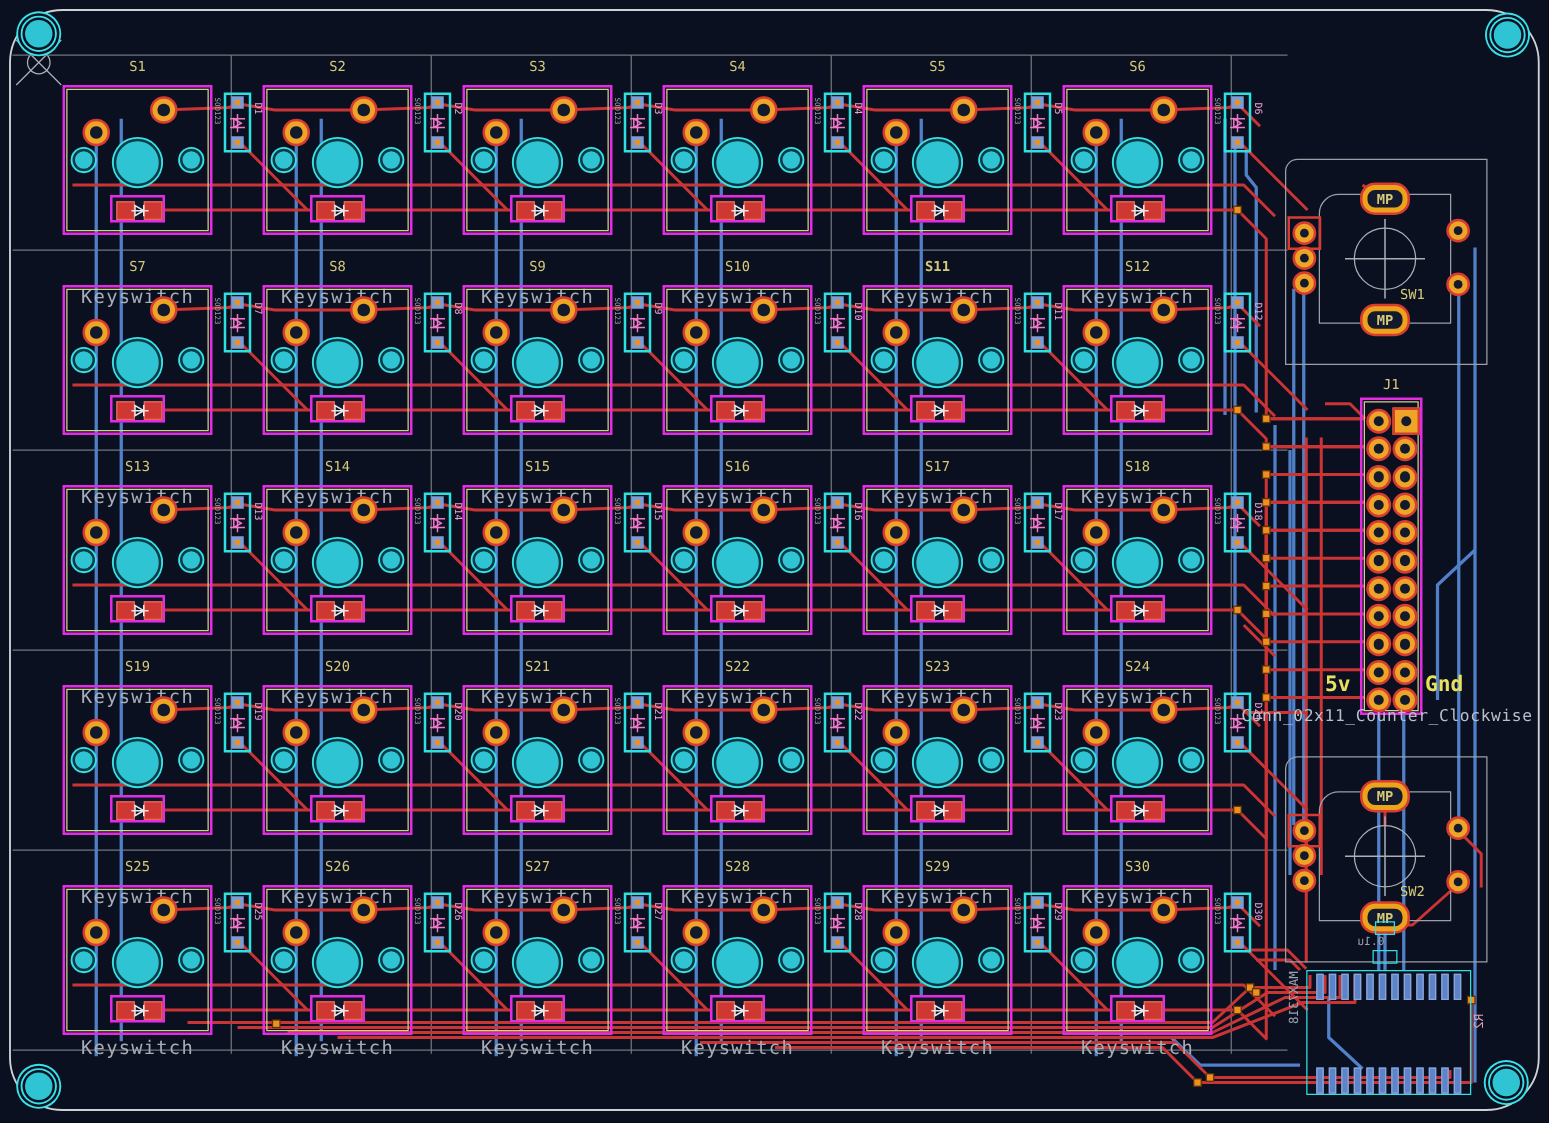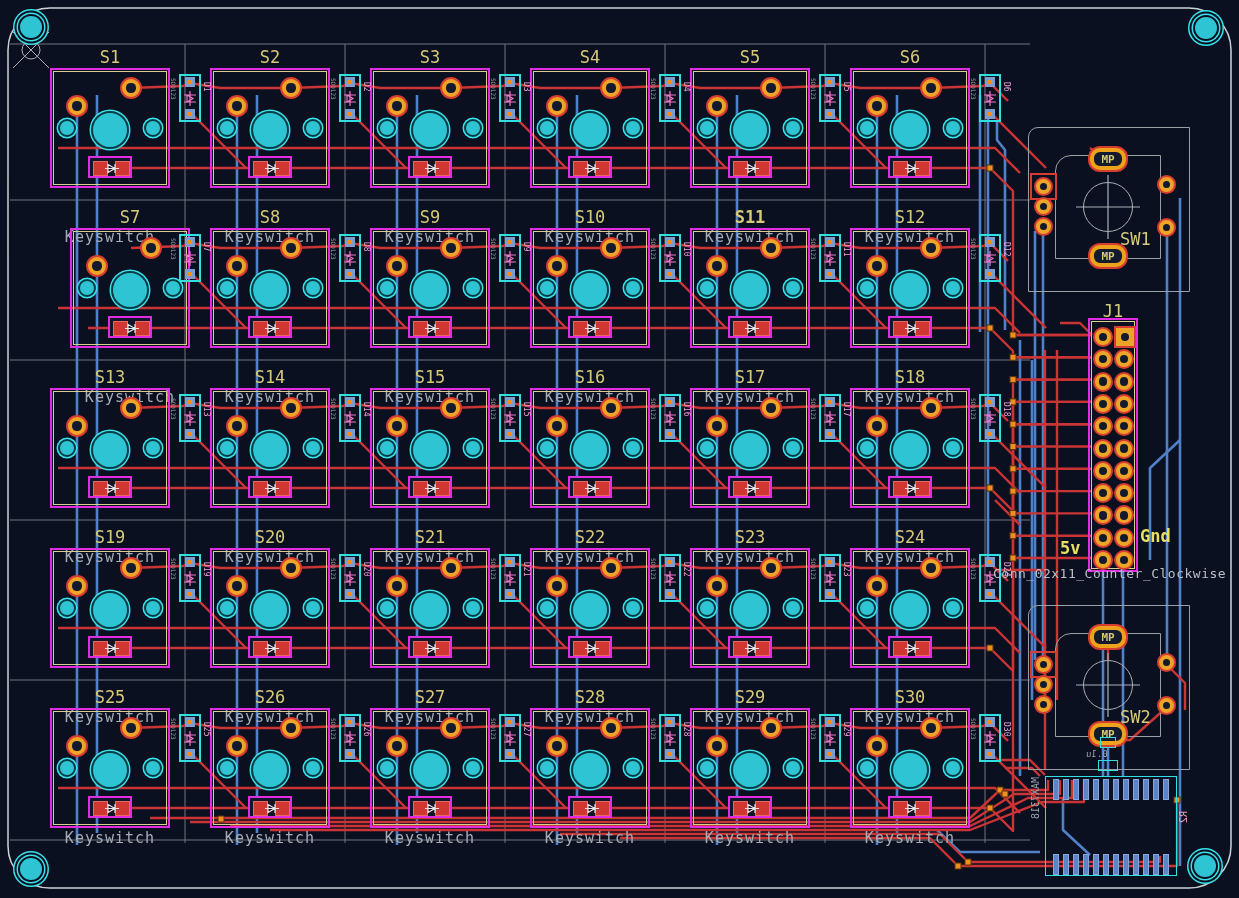--- a/index.html
+++ b/index.html
@@ -11,21 +11,21 @@
   .crtyd{border:2px solid #e32be3;}
   .fabr{border:1px solid #d8cf8e;}
   .pth{border-radius:50%;background:#eda427;border:2px solid #d63c31;}
   .pth::after{content:"";position:absolute;inset:24%;background:#131a2e;border-radius:50%;}
   .npth{background:#2fc4d4;border-radius:50%;border:2px solid #0a3b44;box-shadow:0 0 0 1.5px #38e2ea;}
   .smdbody{border:2px solid #e32be3;background:#11162b;}
   .smdpad{background:#cf3832;border:1px solid #e86a5a;}
   .bpad{background:#7e9cd0;}
   .bpad::after{content:"";position:absolute;inset:28%;background:#ef8f1d;}
   .icpad{background:#5d84c9;border:1px solid #8aa6d8;}
-  .reflab{color:#d6c979;font-size:17px;text-align:center;white-space:nowrap;}
+  .reflab{color:#d6c979;font-size:11px;text-align:center;white-space:nowrap;}
   .vallab{color:#a7adb5;font-size:15px;text-align:center;white-space:nowrap;letter-spacing:1px;}
   .vtext{writing-mode:vertical-rl;white-space:nowrap;line-height:1;}
   .mirror{transform:scale(-1,1);}
   .mp{background:#131a2e;border:4px solid #eda21b;border-radius:10px;box-shadow:0 0 0 2px #d63c31;
       color:#d6c979;font-size:11px;font-weight:bold;display:flex;align-items:center;justify-content:center;}
   .graybox{border:1.5px solid #9aa0a6;}
   .mnt{width:22px;height:22px;border-radius:50%;background:#2fc4d4;
        box-shadow:0 0 0 2px #0b1020,0 0 0 3.5px #38e2ea,0 0 0 5.5px #0b1020,0 0 0 7px #38e2ea;}
   .pwr{color:#e8e05e;font-size:17px;font-weight:bold;white-space:nowrap;}
   .note{color:#b9bfc6;font-size:13px;white-space:nowrap;letter-spacing:0.5px;}
@@ -339,21 +339,21 @@
         <div class="abs npth" style="left: 8px; top: 51px; width: 18px; height: 18px;"></div>
         <div class="abs npth" style="left: 94px; top: 51px; width: 18px; height: 18px;"></div>
         <div class="abs smdbody" style="left: 38px; top: 88px; width: 44px; height: 22px;">
           <div class="abs smdpad" style="left: 3px; top: 3px; width: 15px; height: 15px;"></div>
           <div class="abs smdpad" style="left: 25px; top: 3px; width: 15px; height: 15px;"></div>
           <svg class="abs" style="left:15px;top:5px" width="14" height="11">
             <path d="M10 1 L10 10 M10 5.5 L3 1.5 L3 9.5 Z M0 5.5 H14" fill="none" stroke="#e8e8e8" stroke-width="1.2"></path>
           </svg>
         </div>
       </div>
-      <div class="abs comp" style="left: 50px; top: 228px; width: 120px; height: 120px; margin-left: 20px;">
+      <div class="abs comp" style="left: 50px; top: 228px; width: 120px; height: 120px;">
         <div class="abs crtyd" style="left: 0px; top: 0px; width: 120px; height: 120px;"></div>
         <div class="abs fabr" style="left: 3px; top: 3px; width: 114px; height: 114px;"></div>
         <div class="abs reflab" style="left: 0px; top: -21px; width: 120px;">S7</div>
         <div class="abs vallab" style="left: 0px; top: 160px; width: 120px;">Keyswitch</div>
         <div class="abs pth" style="left: 16px; top: 27px; width: 22px; height: 22px;"></div>
         <div class="abs pth" style="left: 70px; top: 9px; width: 22px; height: 22px;"></div>
         <div class="abs npth" style="left: 41px; top: 43px; width: 38px; height: 38px;"></div>
         <div class="abs npth" style="left: 8px; top: 51px; width: 18px; height: 18px;"></div>
         <div class="abs npth" style="left: 94px; top: 51px; width: 18px; height: 18px;"></div>
         <div class="abs smdbody" style="left: 38px; top: 88px; width: 44px; height: 22px;">
@@ -1104,21 +1104,21 @@
         <div class="abs pth" style="left: 26px; top: 142.8px; width: 20px; height: 20px;"></div>
         <div class="abs pth" style="left: 5px; top: 165.1px; width: 20px; height: 20px;"></div>
         <div class="abs pth" style="left: 26px; top: 165.1px; width: 20px; height: 20px;"></div>
         <div class="abs pth" style="left: 5px; top: 187.4px; width: 20px; height: 20px;"></div>
         <div class="abs pth" style="left: 26px; top: 187.4px; width: 20px; height: 20px;"></div>
         <div class="abs pth" style="left: 5px; top: 209.7px; width: 20px; height: 20px;"></div>
         <div class="abs pth" style="left: 26px; top: 209.7px; width: 20px; height: 20px;"></div>
         <div class="abs pth" style="left: 5px; top: 232px; width: 20px; height: 20px;"></div>
         <div class="abs pth" style="left: 26px; top: 232px; width: 20px; height: 20px;"></div>
         <div class="abs pwr" style="left: -28px; top: 220px;">5v</div>
-        <div class="abs pwr" style="left: 52px; top: 208px;">Gnd</div>
+        <div class="abs pwr" style="left: 52px; top: 220px;">Gnd</div>
         <div class="abs note" style="left: -95px; top: 248px;">Conn_02x11_Counter_Clockwise</div>
       </div>
       <div class="abs comp" style="left: 1045px; top: 776px; width: 132px; height: 100px; border: 1.5px solid rgb(46, 224, 224);">
         <div class="abs icpad" style="left: 7px; top: 2px; width: 6px; height: 21px;"></div>
         <div class="abs icpad" style="left: 7px; top: 77px; width: 6px; height: 21px;"></div>
         <div class="abs icpad" style="left: 17px; top: 2px; width: 6px; height: 21px;"></div>
         <div class="abs icpad" style="left: 17px; top: 77px; width: 6px; height: 21px;"></div>
         <div class="abs icpad" style="left: 27px; top: 2px; width: 6px; height: 21px;"></div>
         <div class="abs icpad" style="left: 27px; top: 77px; width: 6px; height: 21px;"></div>
         <div class="abs icpad" style="left: 37px; top: 2px; width: 6px; height: 21px;"></div>

